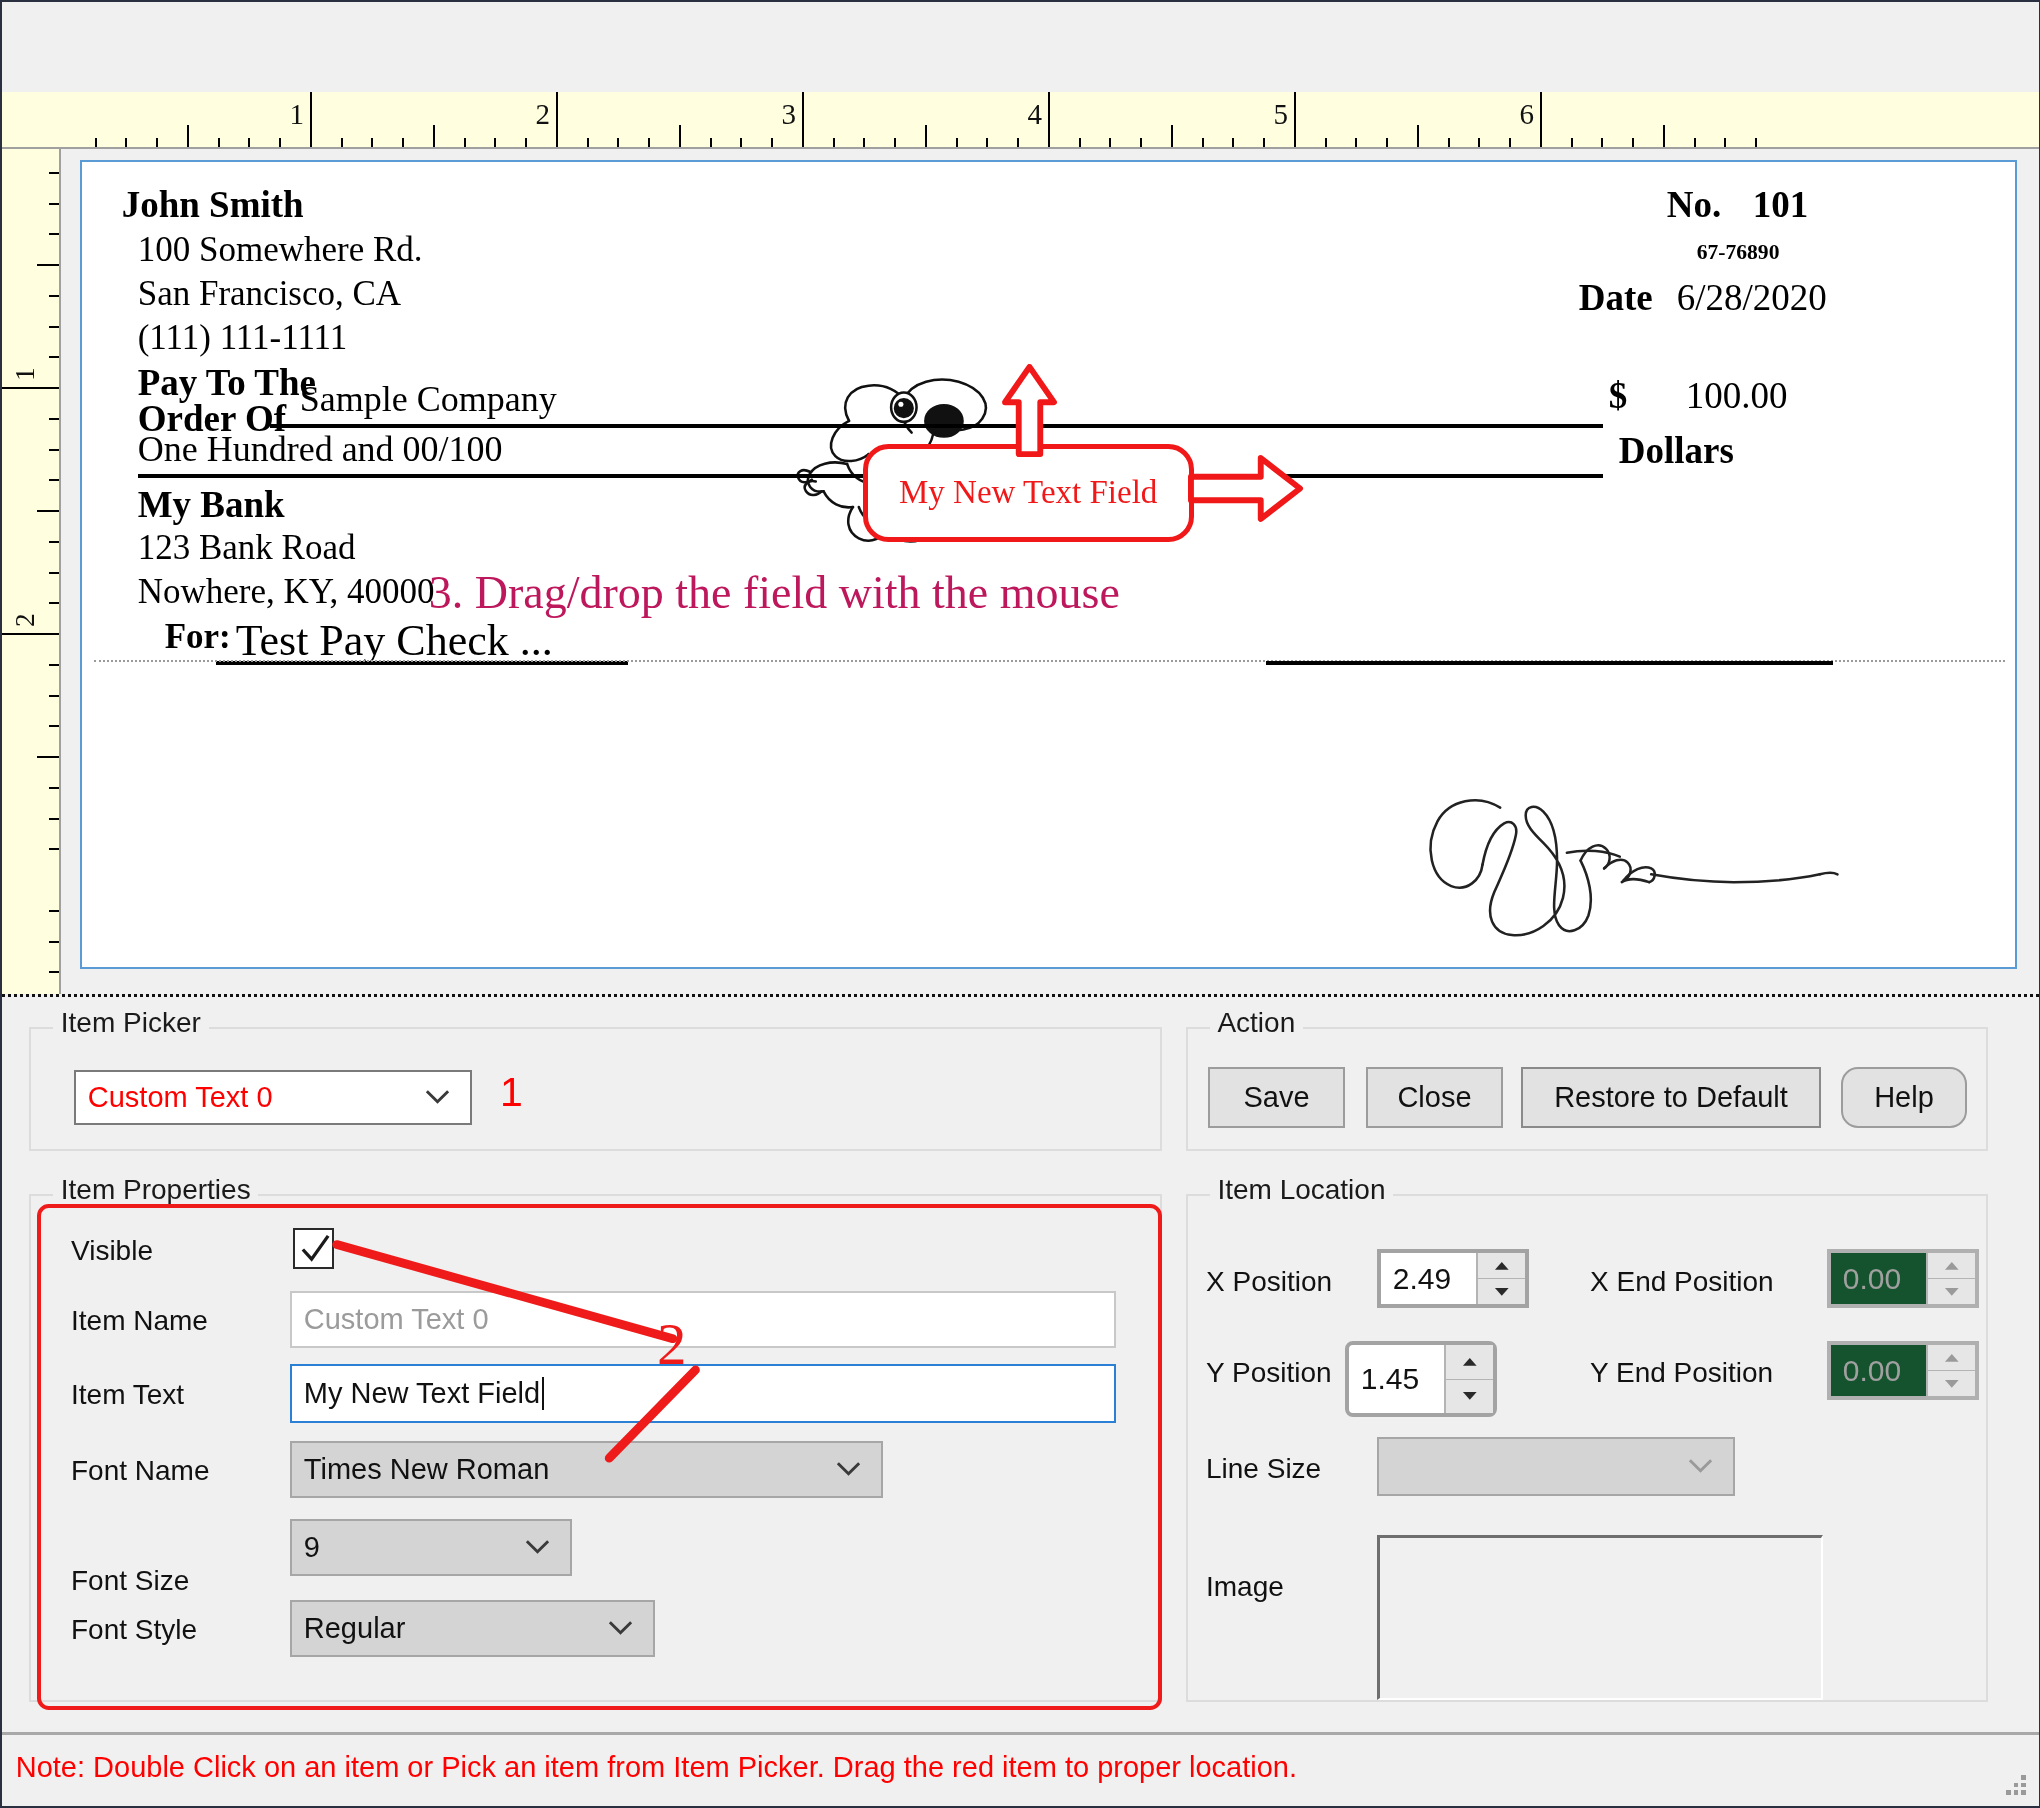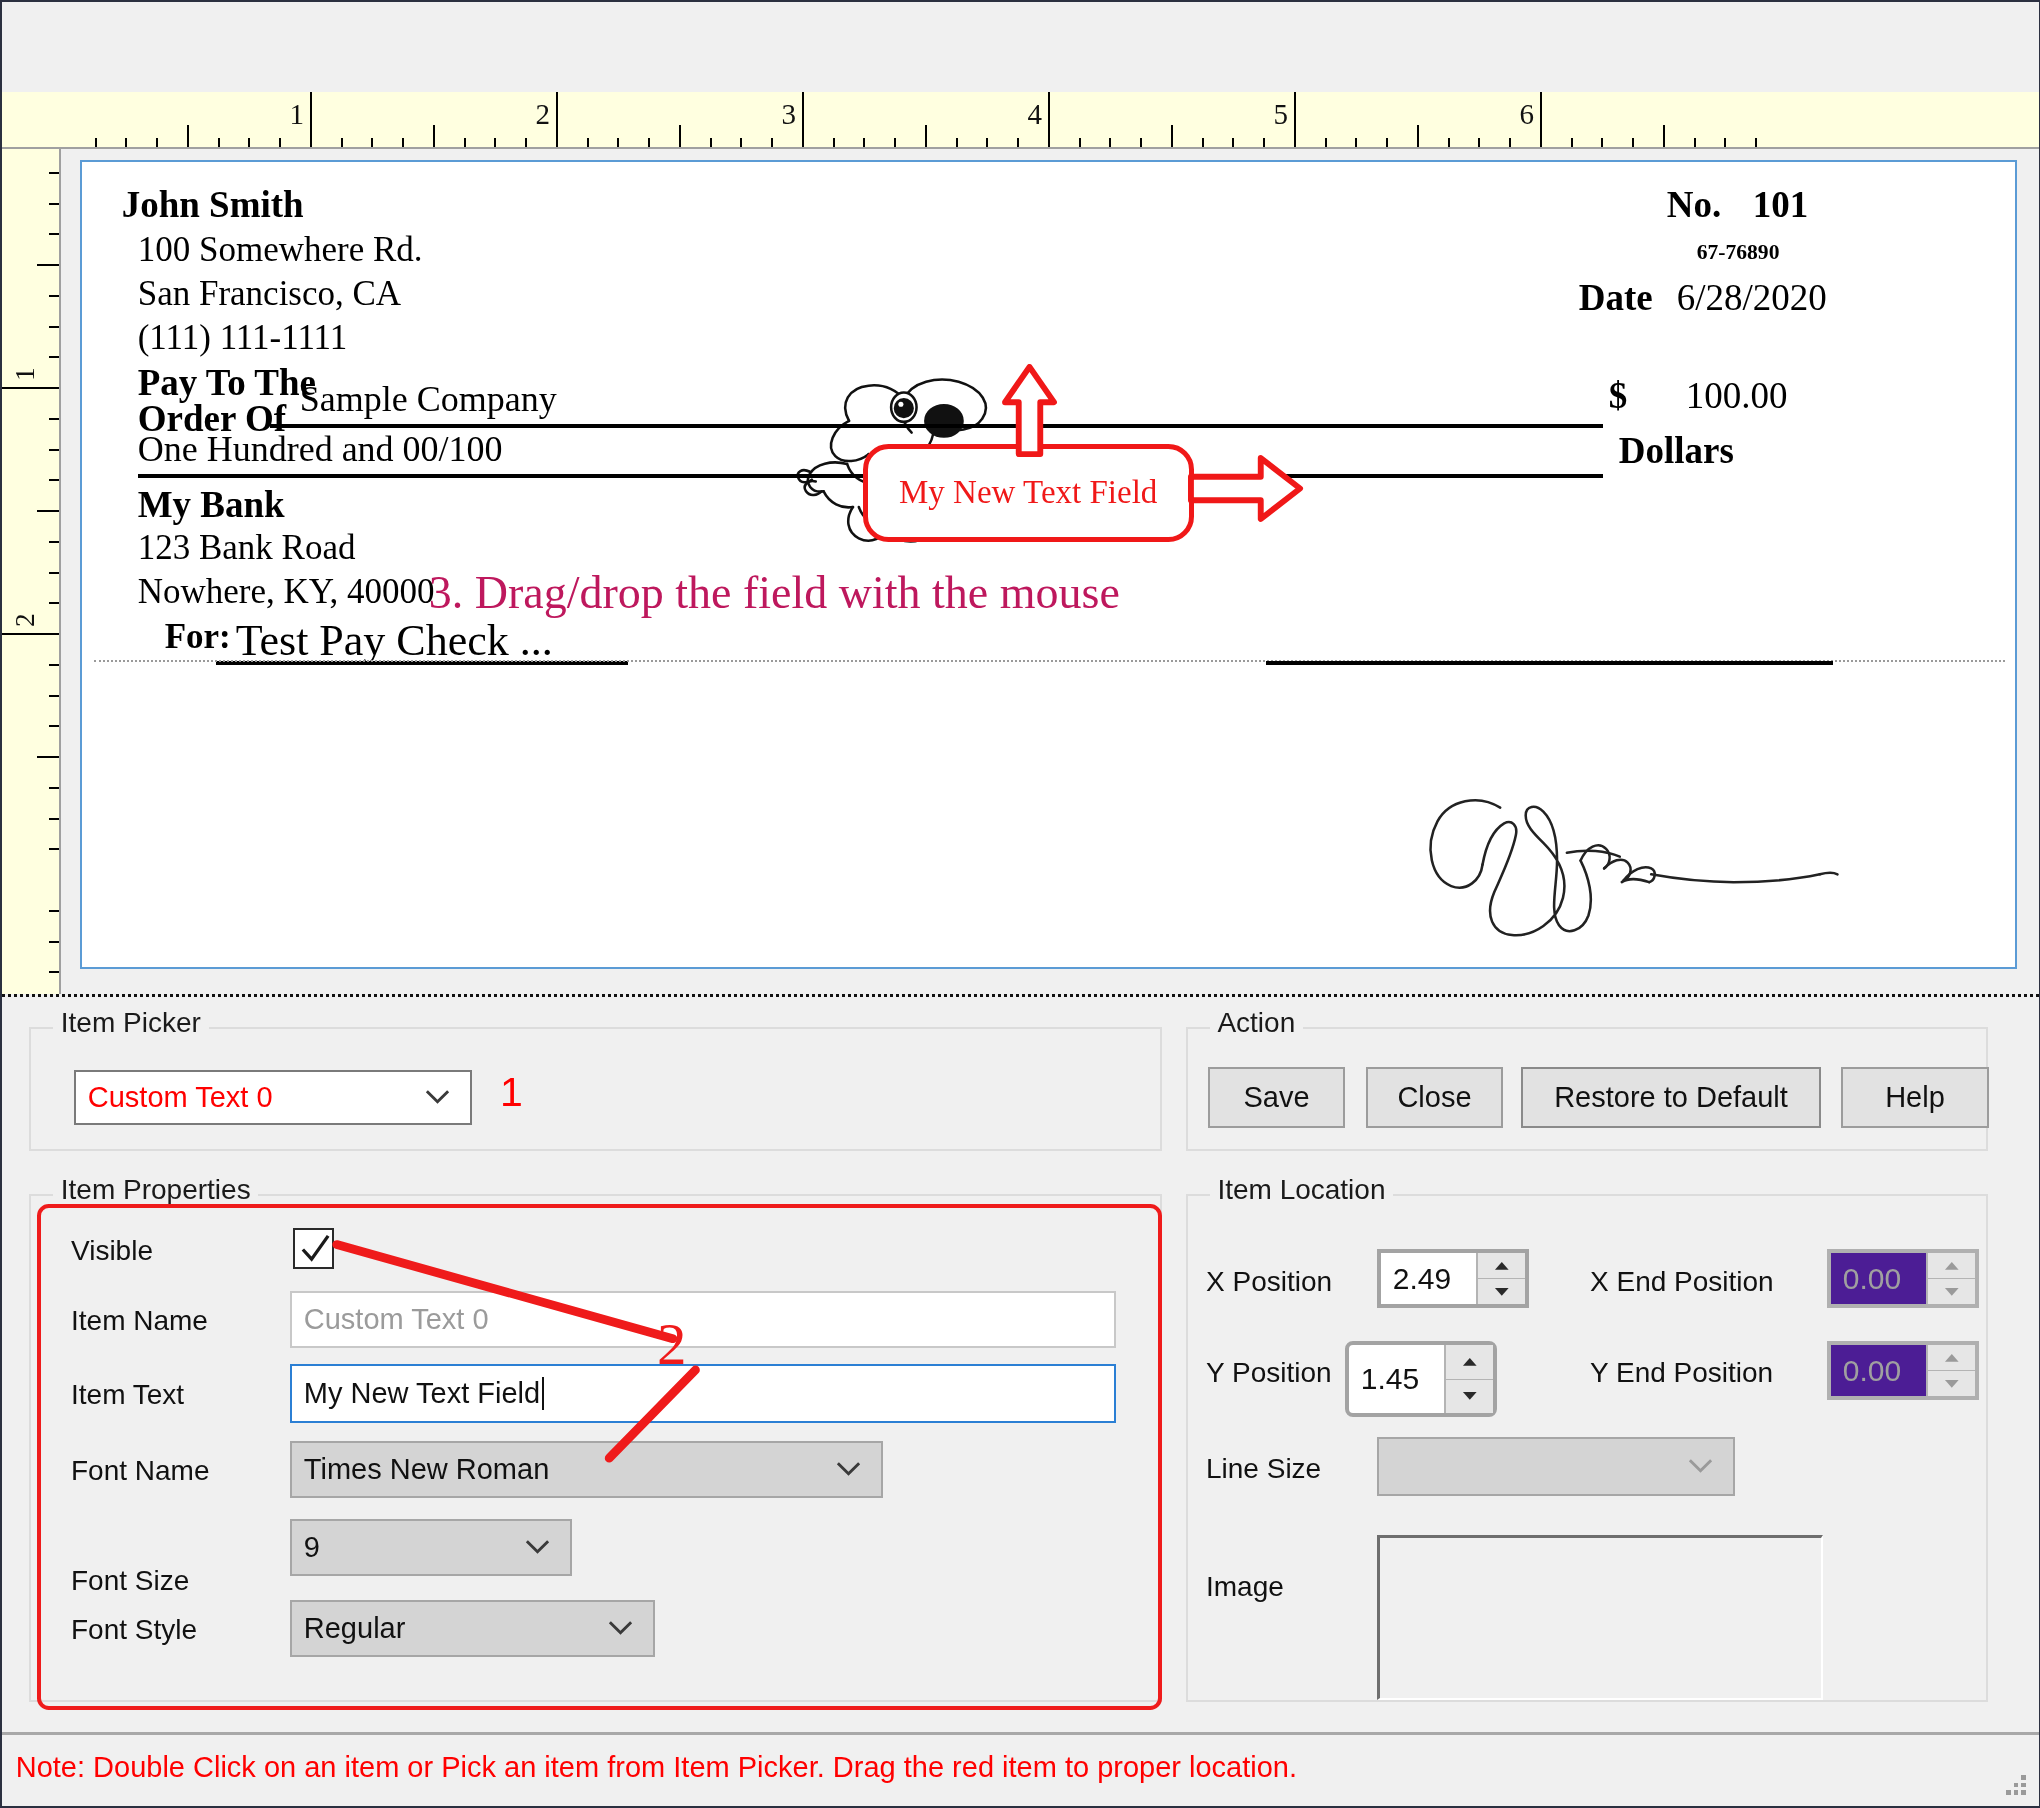--- a/index.html
+++ b/index.html
@@ -107,21 +107,21 @@
   .cbox{position:absolute;width:41px;height:41px;border:2.9px solid #2a2a2a;background:#fff;
         box-sizing:border-box;}
   .cbox svg{position:absolute;left:2.9px;top:2px;}
 
   
   .spin{position:absolute;box-sizing:border-box;display:flex;border:4px solid #a3a3a3;background:#fff;}
   .spin .sval{flex:1;display:flex;align-items:center;padding-left:11.8px;font-size:30px;color:#111;}
   .spin .sbtns{width:47px;border-left:2px solid #b4b4b4;display:flex;flex-direction:column;}
   .spin .sbtns div{flex:1;background:#e6e6e6;display:flex;align-items:center;justify-content:center;}
   .spin .sbtns div:first-child{border-bottom:1px solid #b4b4b4;}
-  .spin.disabled{background:#4c1d95;border-color:#b0b0b0;}
+  .spin.disabled{background:#14532d;border-color:#b0b0b0;}
   .spin.disabled .sval{color:#a0a0a0;}
   .spin.disabled .sbtns div{background:#e6e6e6;}
 
   
   .imgbox{position:absolute;box-sizing:border-box;background:#f0f0f0;
           border-top:3.9px solid #6e6e6e;border-left:3.9px solid #6e6e6e;
           border-right:2.9px solid #ffffff;border-bottom:2.9px solid #ffffff;}
 
   
   .redring{position:absolute;border:4.9px solid #ef1b1b;border-radius:11.8px;pointer-events:none;}
@@ -408,21 +408,21 @@
       <line x1="290" y1="240" x2="378" y2="150" stroke="#ef1b1b" stroke-width="9" stroke-linecap="round"></line>
     </svg>
     <div class="lbl" style="left:655px;top:312px;font-size:59px;color:#ef1b1b;font-family:'Liberation Serif',serif;">2</div>
 
     <div class="group" style="left:1184px;top:29px;width:802px;height:124px;">
       <div class="glabel">Action</div>
     </div>
     <div class="btn" style="left:1206px;top:69px;width:137px;height:61px;">Save</div>
     <div class="btn" style="left:1364px;top:69px;width:137px;height:61px;">Close</div>
     <div class="btn strong" style="left:1519px;top:69px;width:300px;height:61px;">Restore to Default</div>
-    <div class="btn" style="left:1839px;top:69px;width:148px;height:61px;">Help</div>
+    <div class="btn" style="left:1839px;top:69px;width:126px;height:61px;border-radius:17px;">Help</div>
 
     <div class="group" style="left:1184px;top:196px;width:802px;height:508px;">
       <div class="glabel">Item Location</div>
     </div>
 
     <div class="lbl" style="left:1204px;top:268px;">X Position</div>
     <div class="spin" style="left:1375px;top:251px;width:152px;height:59px;">
       <div class="sval">2.49</div>
       <div class="sbtns">
         <div>

